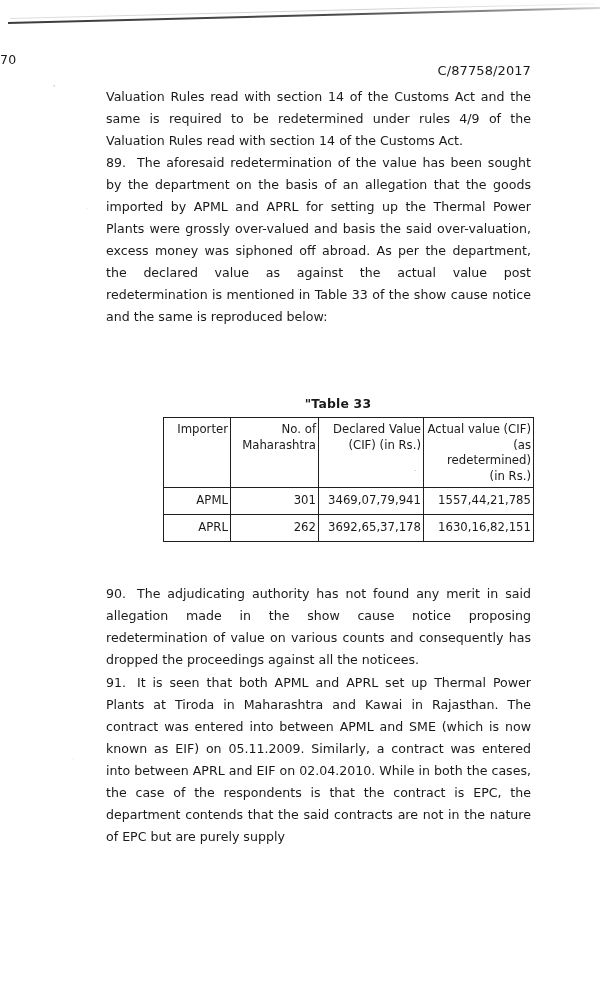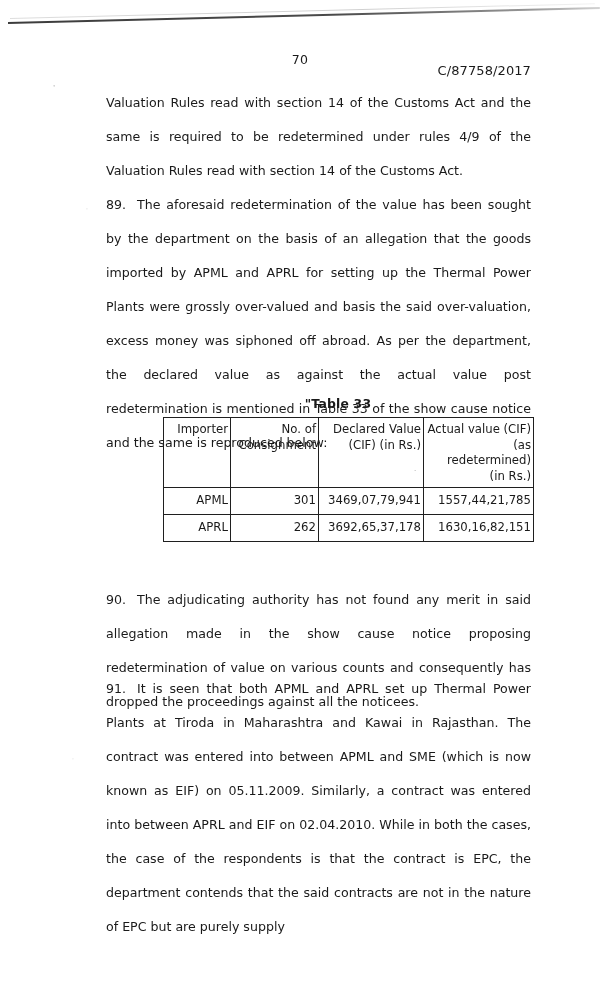--- a/index.html
+++ b/index.html
@@ -56,34 +56,33 @@
     left: 0;
     top: 52px;
     width: 600px;
     height: 34px;
   }
   .page-number {
     position: absolute;
     left: 0;
     top: 0;
     width: 600px;
-    text-align: center;
     font-size: 12.5px;
     letter-spacing: 0.2px;
   }
   .case-number {
     position: absolute;
     right: 69px;
     top: 11px;
     font-size: 13px;
     letter-spacing: 0.1px;
   }
   .para {
     font-size: 12.6px;
-    line-height: 34px;
+    line-height: 22px;
     text-align: justify;
     text-justify: inter-word;
     margin: 0 0 0 0;
   }
   .para-num {
     display: inline-block;
     min-width: 31px;
   }
 
   
@@ -158,21 +157,21 @@
 </div>
 
 <div class="table-block">
   <div class="table-title">"Table 33</div>
   <table class="t33">
     <thead>
       <tr>
         <th class="col-importer">Importer</th>
         <th class="col-consign">
           <span>No. of</span><br>
-          <span>Consignment</span>
+          <span>Maharashtra</span>
         </th>
         <th class="col-declared">
           <span>Declared Value</span><br>
           <span>(CIF) (in Rs.)</span>
         </th>
         <th class="col-actual">
           <span>Actual value (CIF)</span><br>
           <span>(as redetermined)</span><br>
           <span>(in Rs.)</span>
         </th>

